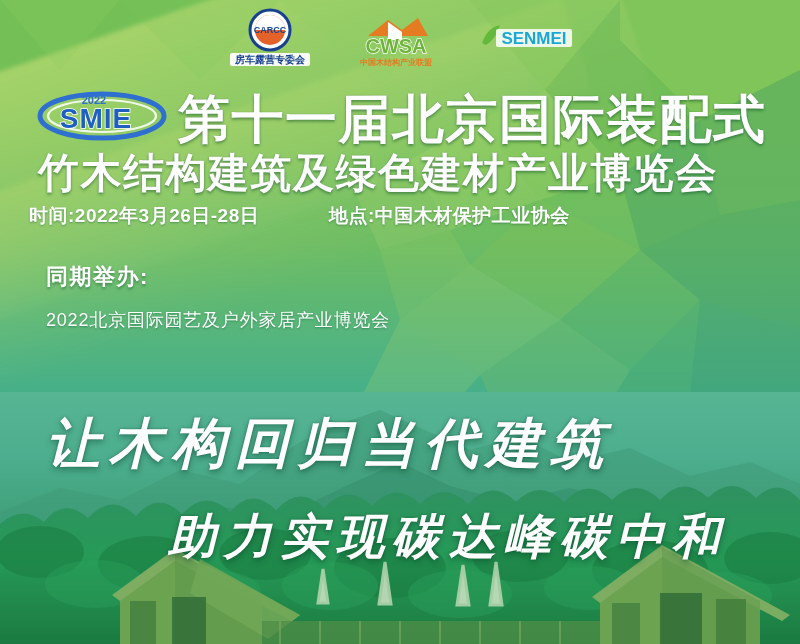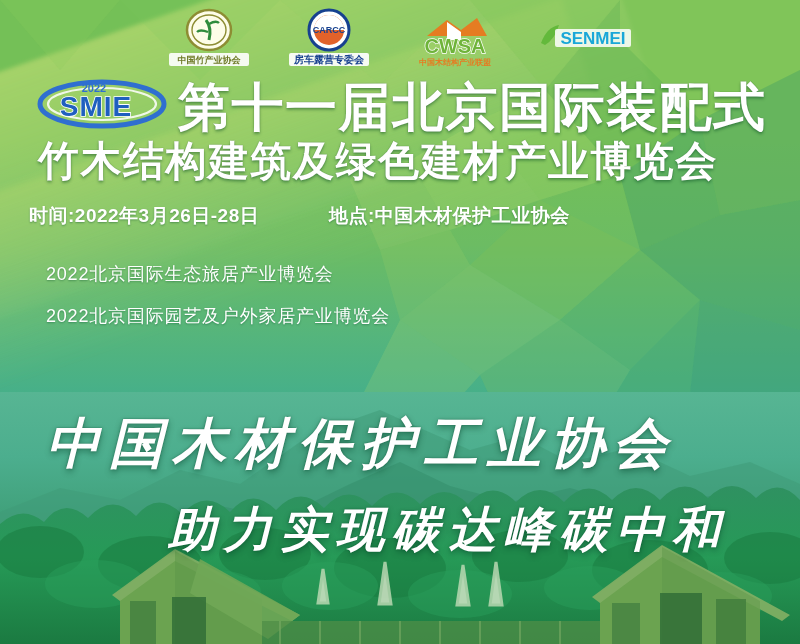--- a/index.html
+++ b/index.html
@@ -59,21 +59,21 @@
   
   .logo-strip{
     position:absolute;left:0;top:0;width:800px;height:78px;
     display:flex;align-items:center;justify-content:center;gap:26px;
   }
   .logo{display:flex;flex-direction:column;align-items:center;justify-content:flex-start;}
   .logo svg{display:block;}
 
   
   .headline{
-    position:absolute;left:36px;top:80px;width:740px;
+    position:absolute;left:36px;top:92px;width:740px;
   }
   .hl-row{display:flex;align-items:center;gap:10px;}
   .smie{flex:0 0 auto;margin-top:-4px;}
   .hl-line{
     font-size:52px;font-weight:bold;color:#ffffff;
     letter-spacing:1.5px;line-height:1.06;
     text-shadow:0 2px 3px rgba(0,70,30,.42), 0 0 1px rgba(0,60,25,.5);
     white-space:nowrap;
   }
   .hl-line2{margin-top:4px;margin-left:2px;font-size:41px;}
@@ -106,21 +106,21 @@
   .slogan{position:absolute;left:0;top:408px;width:800px;}
   .sl-1{
     margin-left:46px;
     font-family:"DejaVu Serif","Liberation Serif",serif;
     font-weight:bold;font-style:italic;
     font-size:54px;color:#ffffff;letter-spacing:9px;
     text-shadow:0 3px 6px rgba(0,60,35,.45),0 0 2px rgba(0,60,35,.5);
     white-space:nowrap;
   }
   .sl-2{
-    margin-left:168px;margin-top:17px;
+    margin-left:168px;margin-top:24px;
     font-family:"DejaVu Serif","Liberation Serif",serif;
     font-weight:bold;font-style:italic;
     font-size:48px;color:#ffffff;letter-spacing:8px;
     text-shadow:0 3px 6px rgba(0,60,35,.45),0 0 2px rgba(0,60,35,.5);
     white-space:nowrap;
   }
 </style>
 </head>
 <body>
 
@@ -240,31 +240,20 @@
         <line x1="480" y1="92" x2="480" y2="115"></line>
         <line x1="520" y1="92" x2="520" y2="115"></line>
         <line x1="560" y1="92" x2="560" y2="115"></line>
       </g>
     </svg>
   </div>
 
   <div class="logo-strip">
 
 
-    <div class="logo">
-      <svg width="92" height="62" viewBox="0 0 92 62" aria-hidden="true">
-        <ellipse cx="46" cy="22" rx="22" ry="20" fill="#fdfde8" stroke="#8d8d33" stroke-width="2.5"></ellipse>
-        <ellipse cx="46" cy="22" rx="17" ry="15" fill="none" stroke="#8d8d33" stroke-width="1.4"></ellipse>
-        <path d="M43 12 q6 8 3 20" stroke="#2f8c3c" stroke-width="3" fill="none"></path>
-        <path d="M46 16 q7 -4 10 -1" stroke="#2f8c3c" stroke-width="2.4" fill="none"></path>
-        <path d="M45 24 q-8 -3 -11 0" stroke="#2f8c3c" stroke-width="2.4" fill="none"></path>
-        <rect x="6" y="45" width="80" height="13" rx="2" fill="#ffffff" opacity=".9"></rect>
-        <text x="46" y="55" font-size="9" font-weight="bold" text-anchor="middle" fill="#6f7a28" font-family="'Liberation Sans',sans-serif">中国竹产业协会</text>
-      </svg>
-    </div>
 
     <div class="logo">
       <svg width="96" height="62" viewBox="0 0 96 62" aria-hidden="true">
         <circle cx="48" cy="22" r="20" fill="#ffffff" stroke="#17418f" stroke-width="3"></circle>
         <circle cx="48" cy="22" r="15" fill="#e2622a"></circle>
         <path d="M33 22 a15 15 0 0 1 30 0 z" fill="#ffffff"></path>
         <text x="48" y="25" font-size="9" font-weight="bold" text-anchor="middle" fill="#17418f" font-family="'Liberation Sans',sans-serif">CARCC</text>
         <rect x="8" y="45" width="80" height="13" rx="2" fill="#ffffff" opacity=".92"></rect>
         <text x="48" y="55" font-size="10" font-weight="bold" text-anchor="middle" fill="#17418f" font-family="'Liberation Sans',sans-serif">房车露营专委会</text>
       </svg>
@@ -302,22 +291,22 @@
     </div>
     <div class="hl-line hl-line2">竹木结构建筑及绿色建材产业博览会</div>
   </div>
 
   <div class="meta">
     <span class="m-time">时间:2022年3月26日-28日</span>
     <span class="m-place">地点:中国木材保护工业协会</span>
   </div>
 
   <div class="concurrent">
-    <div class="cc-item">2022北京国际生态旅居产业博览会</div>
+    <div class="cc-title">同期举办:</div>
     <div class="cc-item">2022北京国际园艺及户外家居产业博览会</div>
   </div>
 
   <div class="slogan">
-    <div class="sl-1">中国木材保护工业协会</div>
+    <div class="sl-1">让木构回归当代建筑</div>
     <div class="sl-2">助力实现碳达峰碳中和</div>
   </div>
 
 </div>
 
 </body></html>

